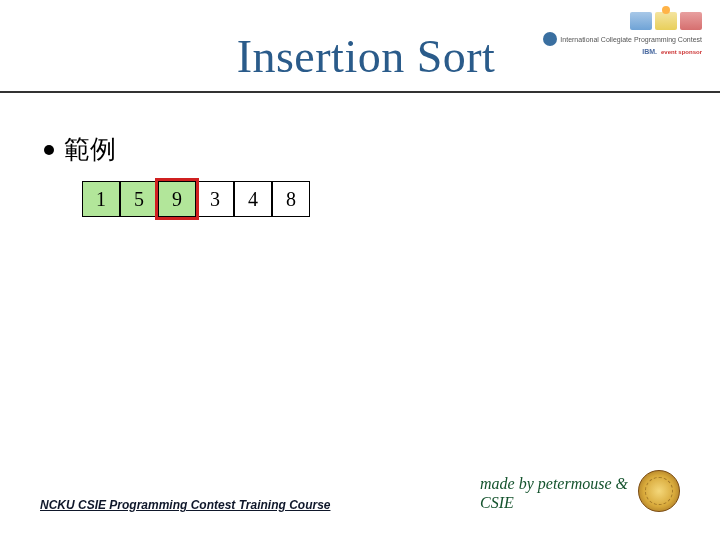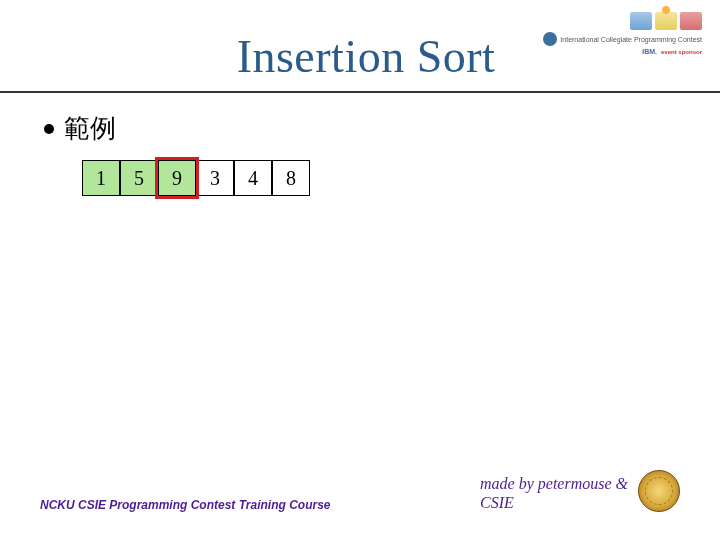--- a/index.html
+++ b/index.html
@@ -59,20 +59,21 @@
 
   .content {
     padding: 18px 0 0 4px;
   }
   .bullet-row {
     display: flex;
     align-items: center;
     gap: 10px;
     font-size: 26px;
     color: #000;
+    margin-top: 21px;
   }
   .bullet-dot {
     width: 10px; height: 10px; background:#000; border-radius:50%;
     flex-shrink:0;
   }
   .array-row {
     display: flex;
     margin: 14px 0 0 38px;
     position: relative;
   }
@@ -102,33 +103,34 @@
     right: 40px;
     display: flex;
     justify-content: space-between;
     align-items: flex-end;
   }
   .footer-left {
     font-family: Arial, sans-serif;
     font-size: 12px;
     font-weight: bold;
     font-style: italic;
-    color: #4c1d95;
+    text-decoration: underline;
+    color: #0f172a;
   }
   .footer-right {
     display: flex;
     align-items: flex-end;
     gap: 10px;
   }
   .credit {
     font-family: "Times New Roman", serif;
     font-style: italic;
     font-size: 16px;
     line-height: 1.2;
-    color: #4c1d95;
+    color: #14532d;
     text-align: left;
   }
   .seal {
     width: 42px; height: 42px; border-radius: 50%;
     background: radial-gradient(circle at 50% 50%, #f4d77a 0%, #d8a93a 55%, #8a5a1a 100%);
     border: 1px solid #7a4a10;
     position: relative;
     flex-shrink: 0;
   }
   .seal::after {

